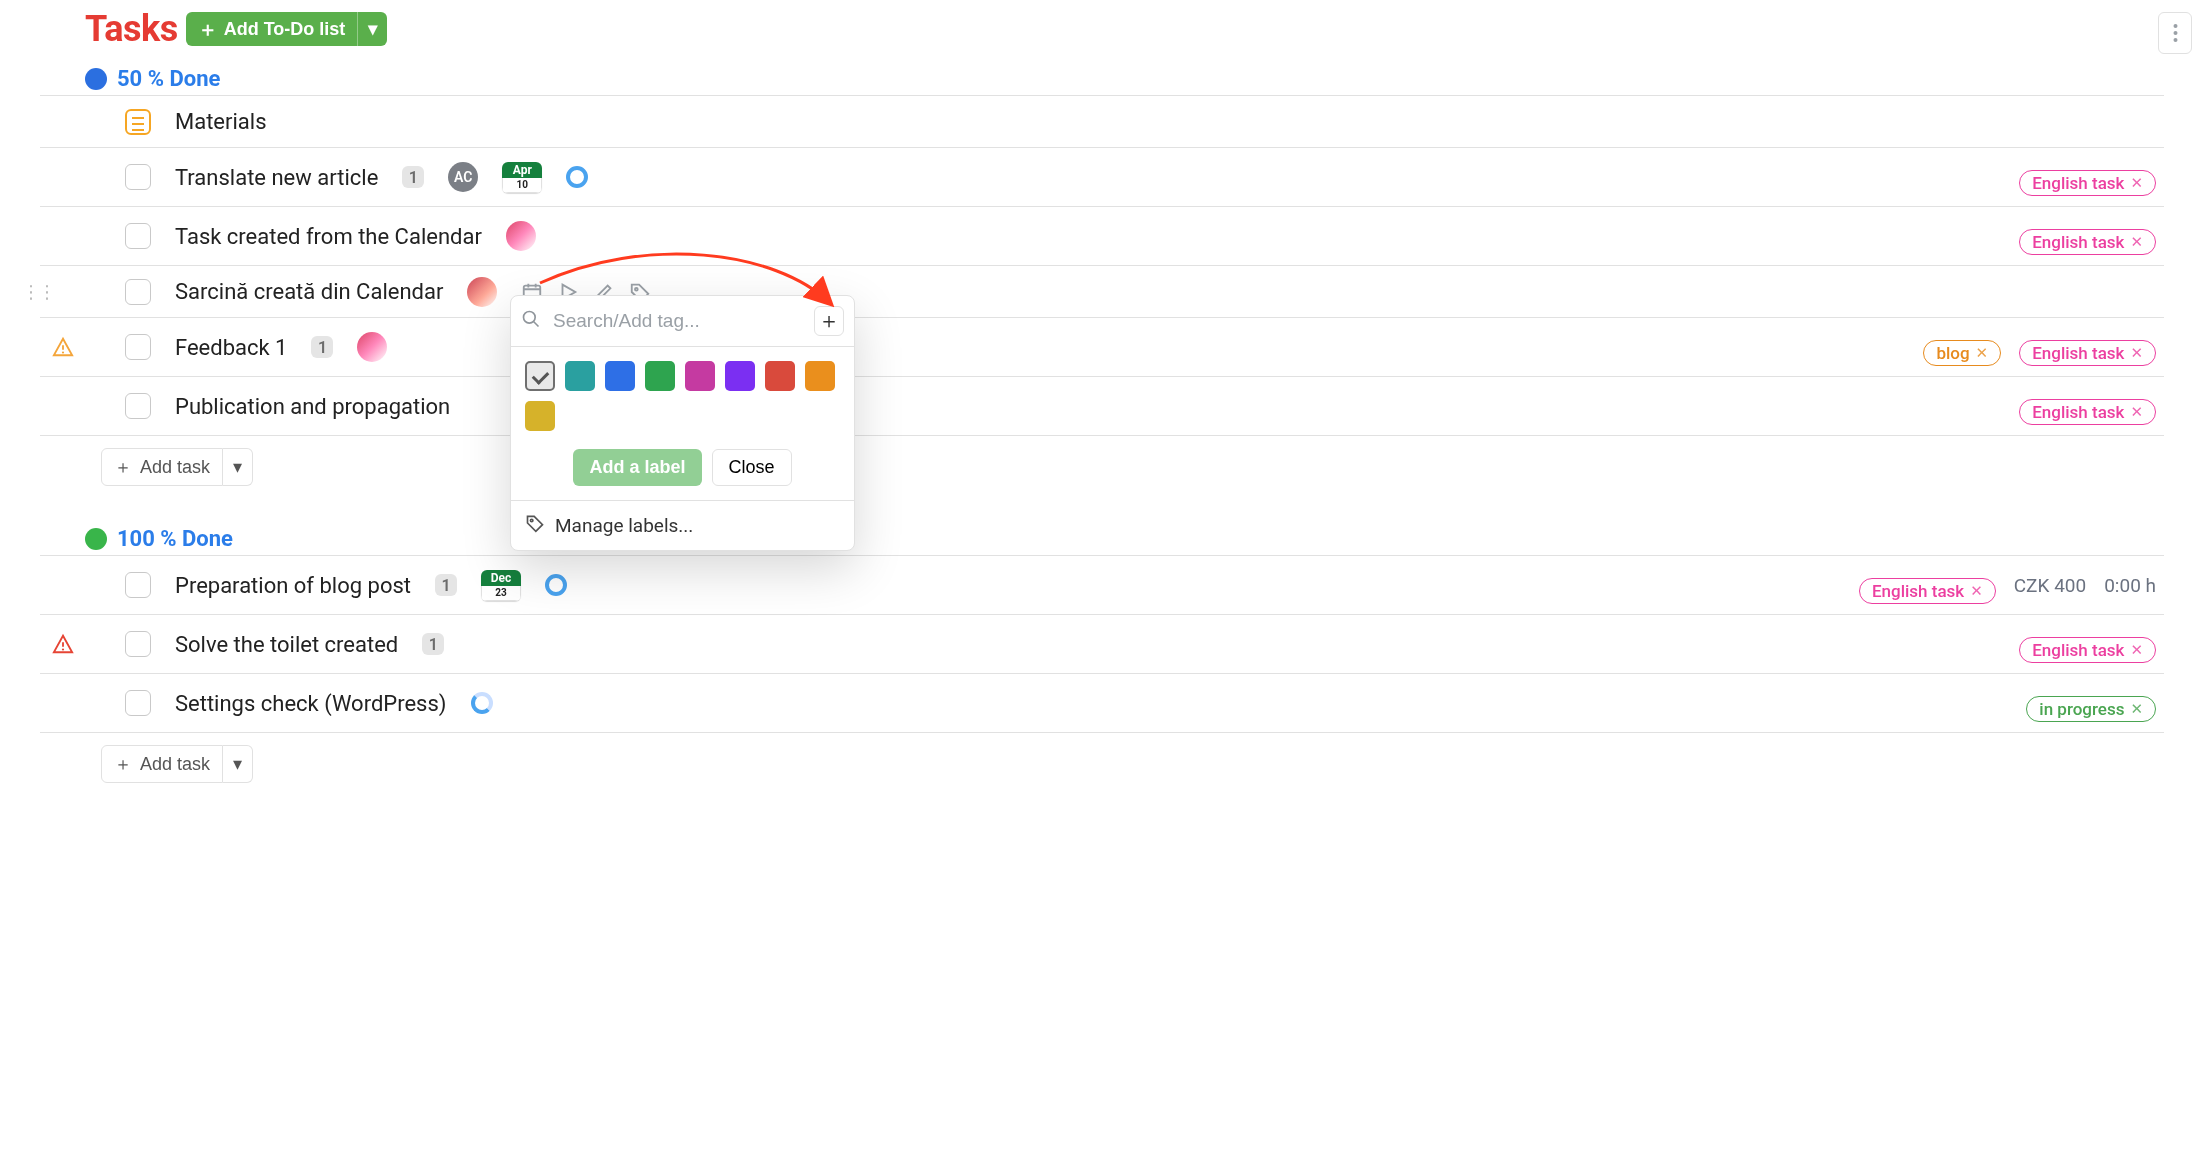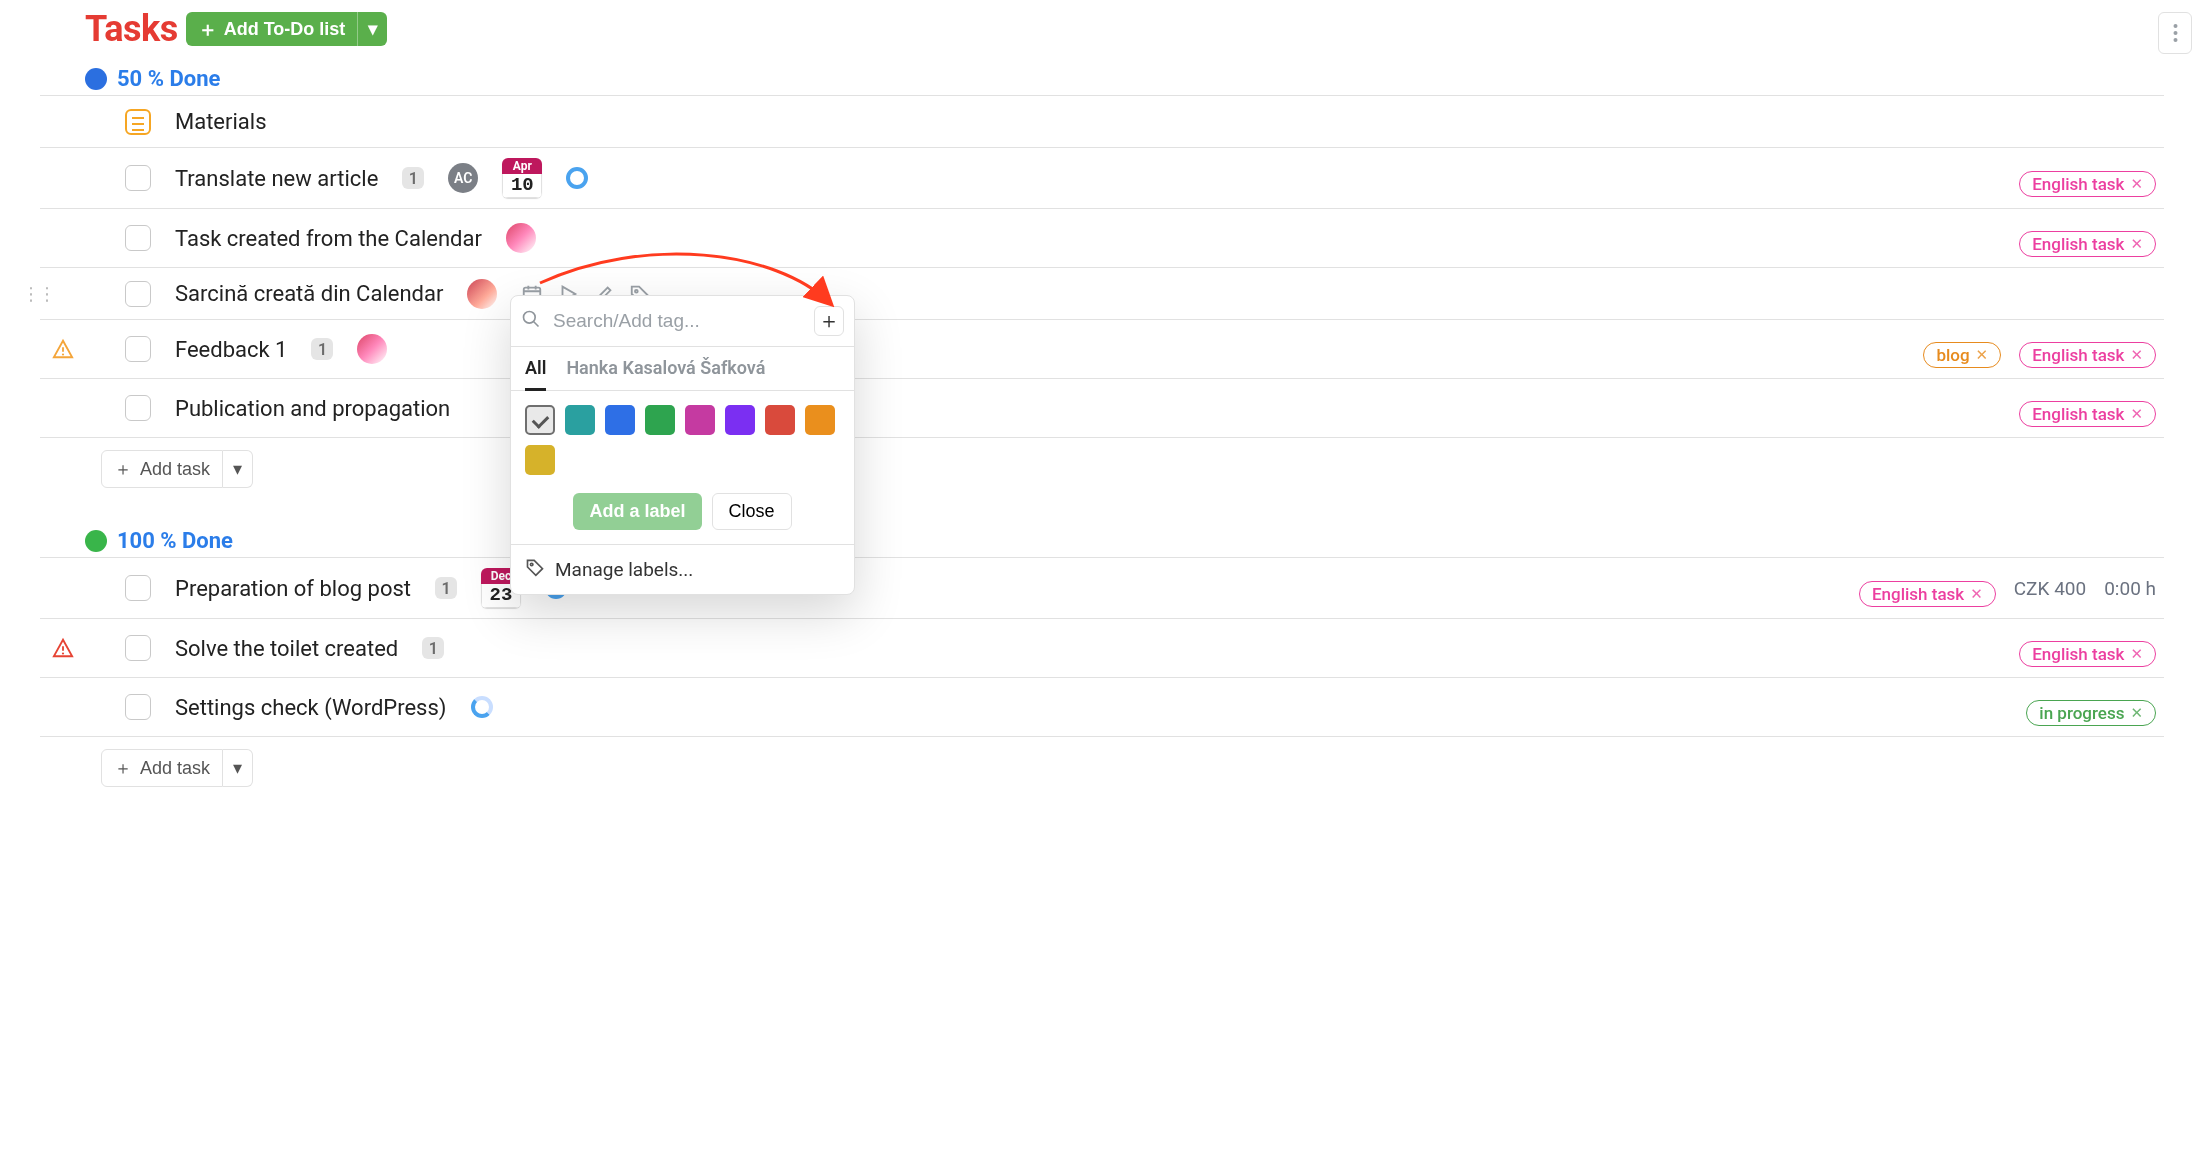--- a/index.html
+++ b/index.html
@@ -73,22 +73,22 @@
   .avatar{
     width:30px;height:30px;border-radius:50%;background:#7b7f86;color:#fff;
     font-size:14px;font-weight:600;display:flex;align-items:center;justify-content:center;
   }
   .avatar.photo1{background:linear-gradient(135deg,#d46 0%,#f8b 50%,#fff 100%);}
   .avatar.photo2{background:linear-gradient(135deg,#c45 0%,#fa9 60%,#fff 100%);}
   .date-chip{
     width:40px;border-radius:6px;overflow:hidden;box-shadow:0 1px 1px rgba(0,0,0,.15);
     line-height:1;text-align:center;font-weight:700;
   }
-  .date-chip .m{background:#be185d;color:#fff;font-size:12px;padding:2px 0;}
-  .date-chip .d{background:#fff;color:#222;font-size:19px;padding:2px 0;border:1px solid var(--border);border-top:none;font-family:Liberation Mono, monospace;}
+  .date-chip .m{background:#15803d;color:#fff;font-size:12px;padding:2px 0;}
+  .date-chip .d{background:#fff;color:#222;font-size:10px;padding:2px 0;border:1px solid var(--border);border-top:none;}
   .ring{width:22px;height:22px;border:4px solid #4aa3ef;border-radius:50%;}
   .ring.partial{border-top-color:#c9deff;border-right-color:#c9deff;}
   
   .warn{position:absolute;left:12px;width:22px;height:22px;}
   .warn svg{width:22px;height:22px;}
   
   .pill{
     border:1.5px solid;border-radius:999px;padding:2px 12px;font-size:17px;font-weight:500;
     display:flex;align-items:center;gap:6px;cursor:pointer;margin-top:12px;
   }
@@ -391,24 +391,20 @@
     <div class="pv-search">
       <span class="mag">
         <svg width="20" height="20" viewBox="0 0 24 24" fill="none" stroke="currentColor" stroke-width="2">
             <circle cx="10" cy="10" r="7"></circle>
             <path d="M21 21l-6-6"></path>
           </svg>
       </span>
       <input type="text" placeholder="Search/Add tag..." style="">
       <span class="pv-plus">＋</span>
     </div>
-    <div class="pv-tabs">
-      <div class="pv-tab active">All</div>
-      <div class="pv-tab">Hanka Kasalová Šafková</div>
-    </div>
     <div class="pv-colors">
       <span class="swatch sel"></span>
 
     <span class="swatch" style="background: rgb(42, 160, 160);"></span>
         <span class="swatch" style="background: rgb(46, 111, 230);"></span>
         <span class="swatch" style="background: rgb(46, 164, 79);"></span>
         <span class="swatch" style="background: rgb(197, 58, 161);"></span>
         <span class="swatch" style="background: rgb(123, 47, 242);"></span>
         <span class="swatch" style="background: rgb(217, 74, 60);"></span>
         <span class="swatch" style="background: rgb(234, 143, 29);"></span>

